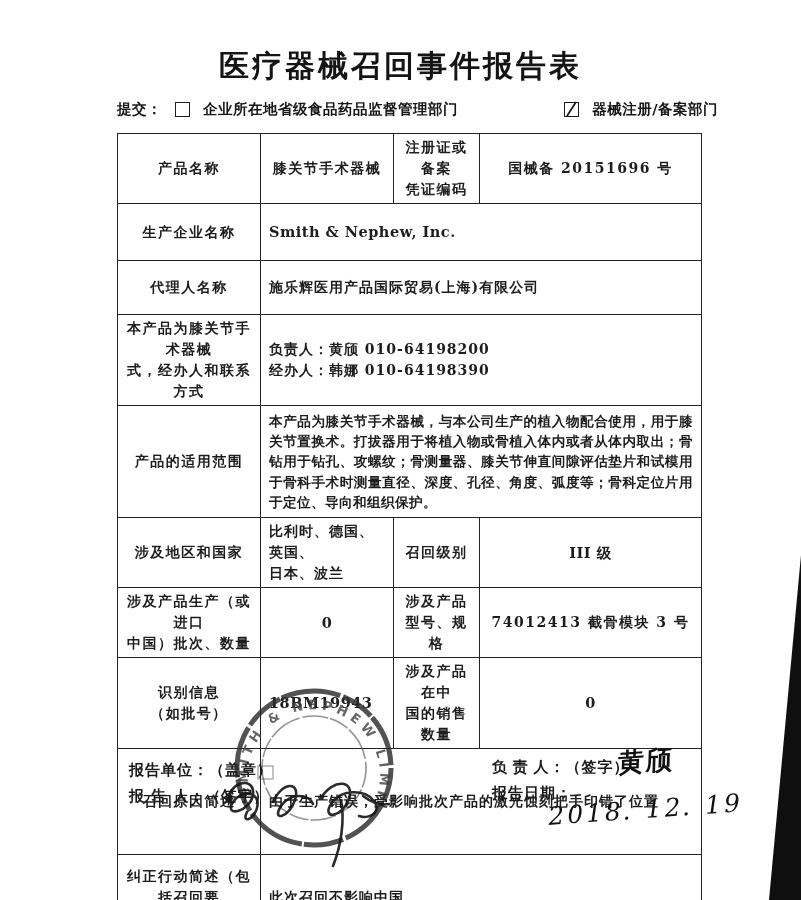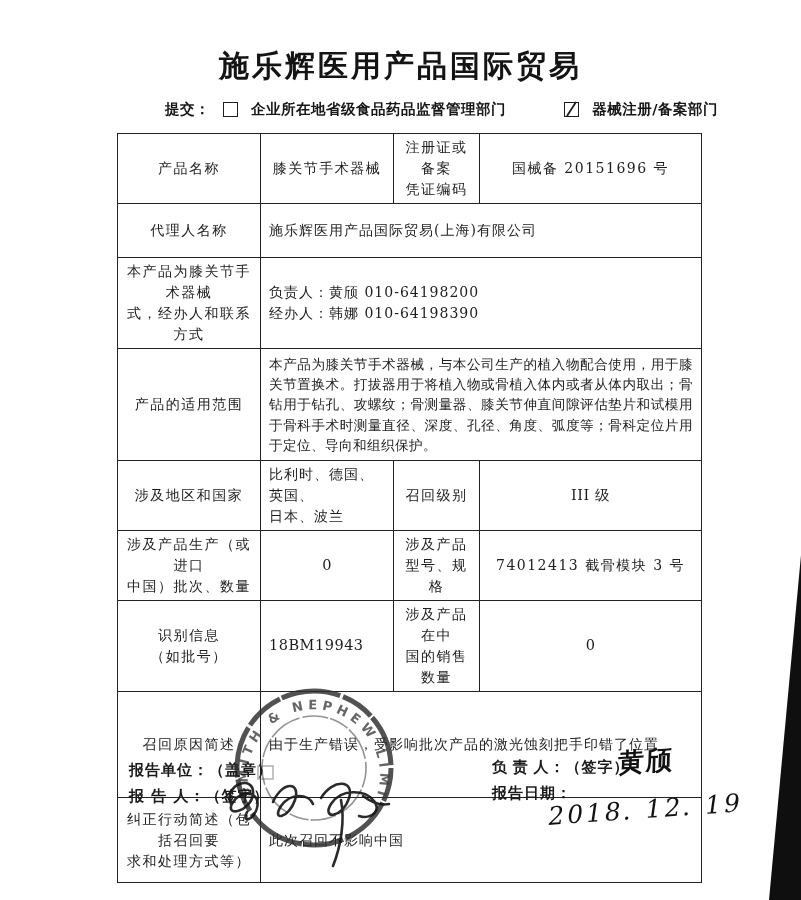--- a/index.html
+++ b/index.html
@@ -17,40 +17,41 @@
     text-align:center;
     font-family:"DejaVu Sans","Liberation Sans",sans-serif;
     font-weight:bold;font-size:30px;letter-spacing:3px;color:#141414;
   }
   .submit-line{
     position:absolute;top:100px;left:117px;width:601px;
     display:flex;justify-content:space-between;align-items:center;
     font-family:"DejaVu Sans","Liberation Sans",sans-serif;
     font-weight:bold;font-size:14.5px;letter-spacing:0.5px;color:#161616;
   }
-  .submit-left,.submit-right{display:flex;align-items:center;gap:11px;margin-left:48px;}
+  .submit-left,.submit-right{display:flex;align-items:center;gap:11px;}
   .cbx{
     display:inline-block;width:13px;height:13px;
     border:1.7px solid #1c1c1c;margin:0 2px;position:relative;flex:0 0 auto;
     background:#fff;
   }
   .cbx svg{position:absolute;left:-2px;top:-3px;}
   
   table.form{
     position:absolute;top:133px;left:117px;
     width:584px;border-collapse:collapse;table-layout:fixed;
     font-size:14px;color:#1d1d1d;
   }
   table.form td{
     border:1.6px solid #222;
     padding:3px 8px;
     vertical-align:middle;
     white-space:pre-line;
     line-height:1.5;
     overflow:hidden;
+    font-weight:bold;
   }
   td.lab{text-align:center;letter-spacing:1.5px;}
   td.ctr{text-align:center;letter-spacing:1.5px;}
   td.lft{text-align:left;padding-left:11px;letter-spacing:1px;}
   td.lat{letter-spacing:0.5px;font-size:14.5px;}
   td.para{
     font-size:13.6px;line-height:20.9px;letter-spacing:0.4px;
     text-align:justify;padding:5px 10px;
   }
   tr.r0 td{height:45px;} tr.r1 td{height:50px;} tr.r2 td{height:47px;}
@@ -84,21 +85,21 @@
     position:absolute;right:0;bottom:0;width:32px;height:345px;
     background:#0f0f0f;
     clip-path:polygon(100% 0,100% 100%,0 100%);
   }
 </style>
 </head>
 <body>
 
 <div class="page">
 
-  <div class="title">施乐辉医用产品国际贸易</div>
+  <div class="title">医疗器械召回事件报告表</div>
 
   <div class="submit-line">
     <span class="submit-left">
       <span>提交：</span>
       <span class="cbx"></span>
       <span>企业所在地省级食品药品监督管理部门</span>
     </span>
     <span class="submit-right">
       <span class="cbx">
         <svg width="18" height="19">
@@ -117,20 +118,24 @@
         <col style="width:222px">
       </colgroup>
     <tbody>
         <tr class="r0">
       <td class="lab">产品名称</td>
       <td class="ctr">膝关节手术器械</td>
       <td class="lab">注册证或备案
 凭证编码</td>
       <td class="ctr">国械备 20151696 号</td>
     </tr>
+    <tr class="r1">
+      <td class="lab">生产企业名称</td>
+      <td class="lft lat" colspan="3">Smith &amp; Nephew, Inc.</td>
+    </tr>
     <tr class="r2">
       <td class="lab">代理人名称</td>
       <td class="lft" colspan="3">施乐辉医用产品国际贸易(上海)有限公司</td>
     </tr>
     <tr class="r3">
       <td class="lab">本产品为膝关节手术器械
 式，经办人和联系方式</td>
       <td class="lft" colspan="3">负责人：黄颀 010-64198200
 经办人：韩娜 010-64198390</td>
     </tr>

